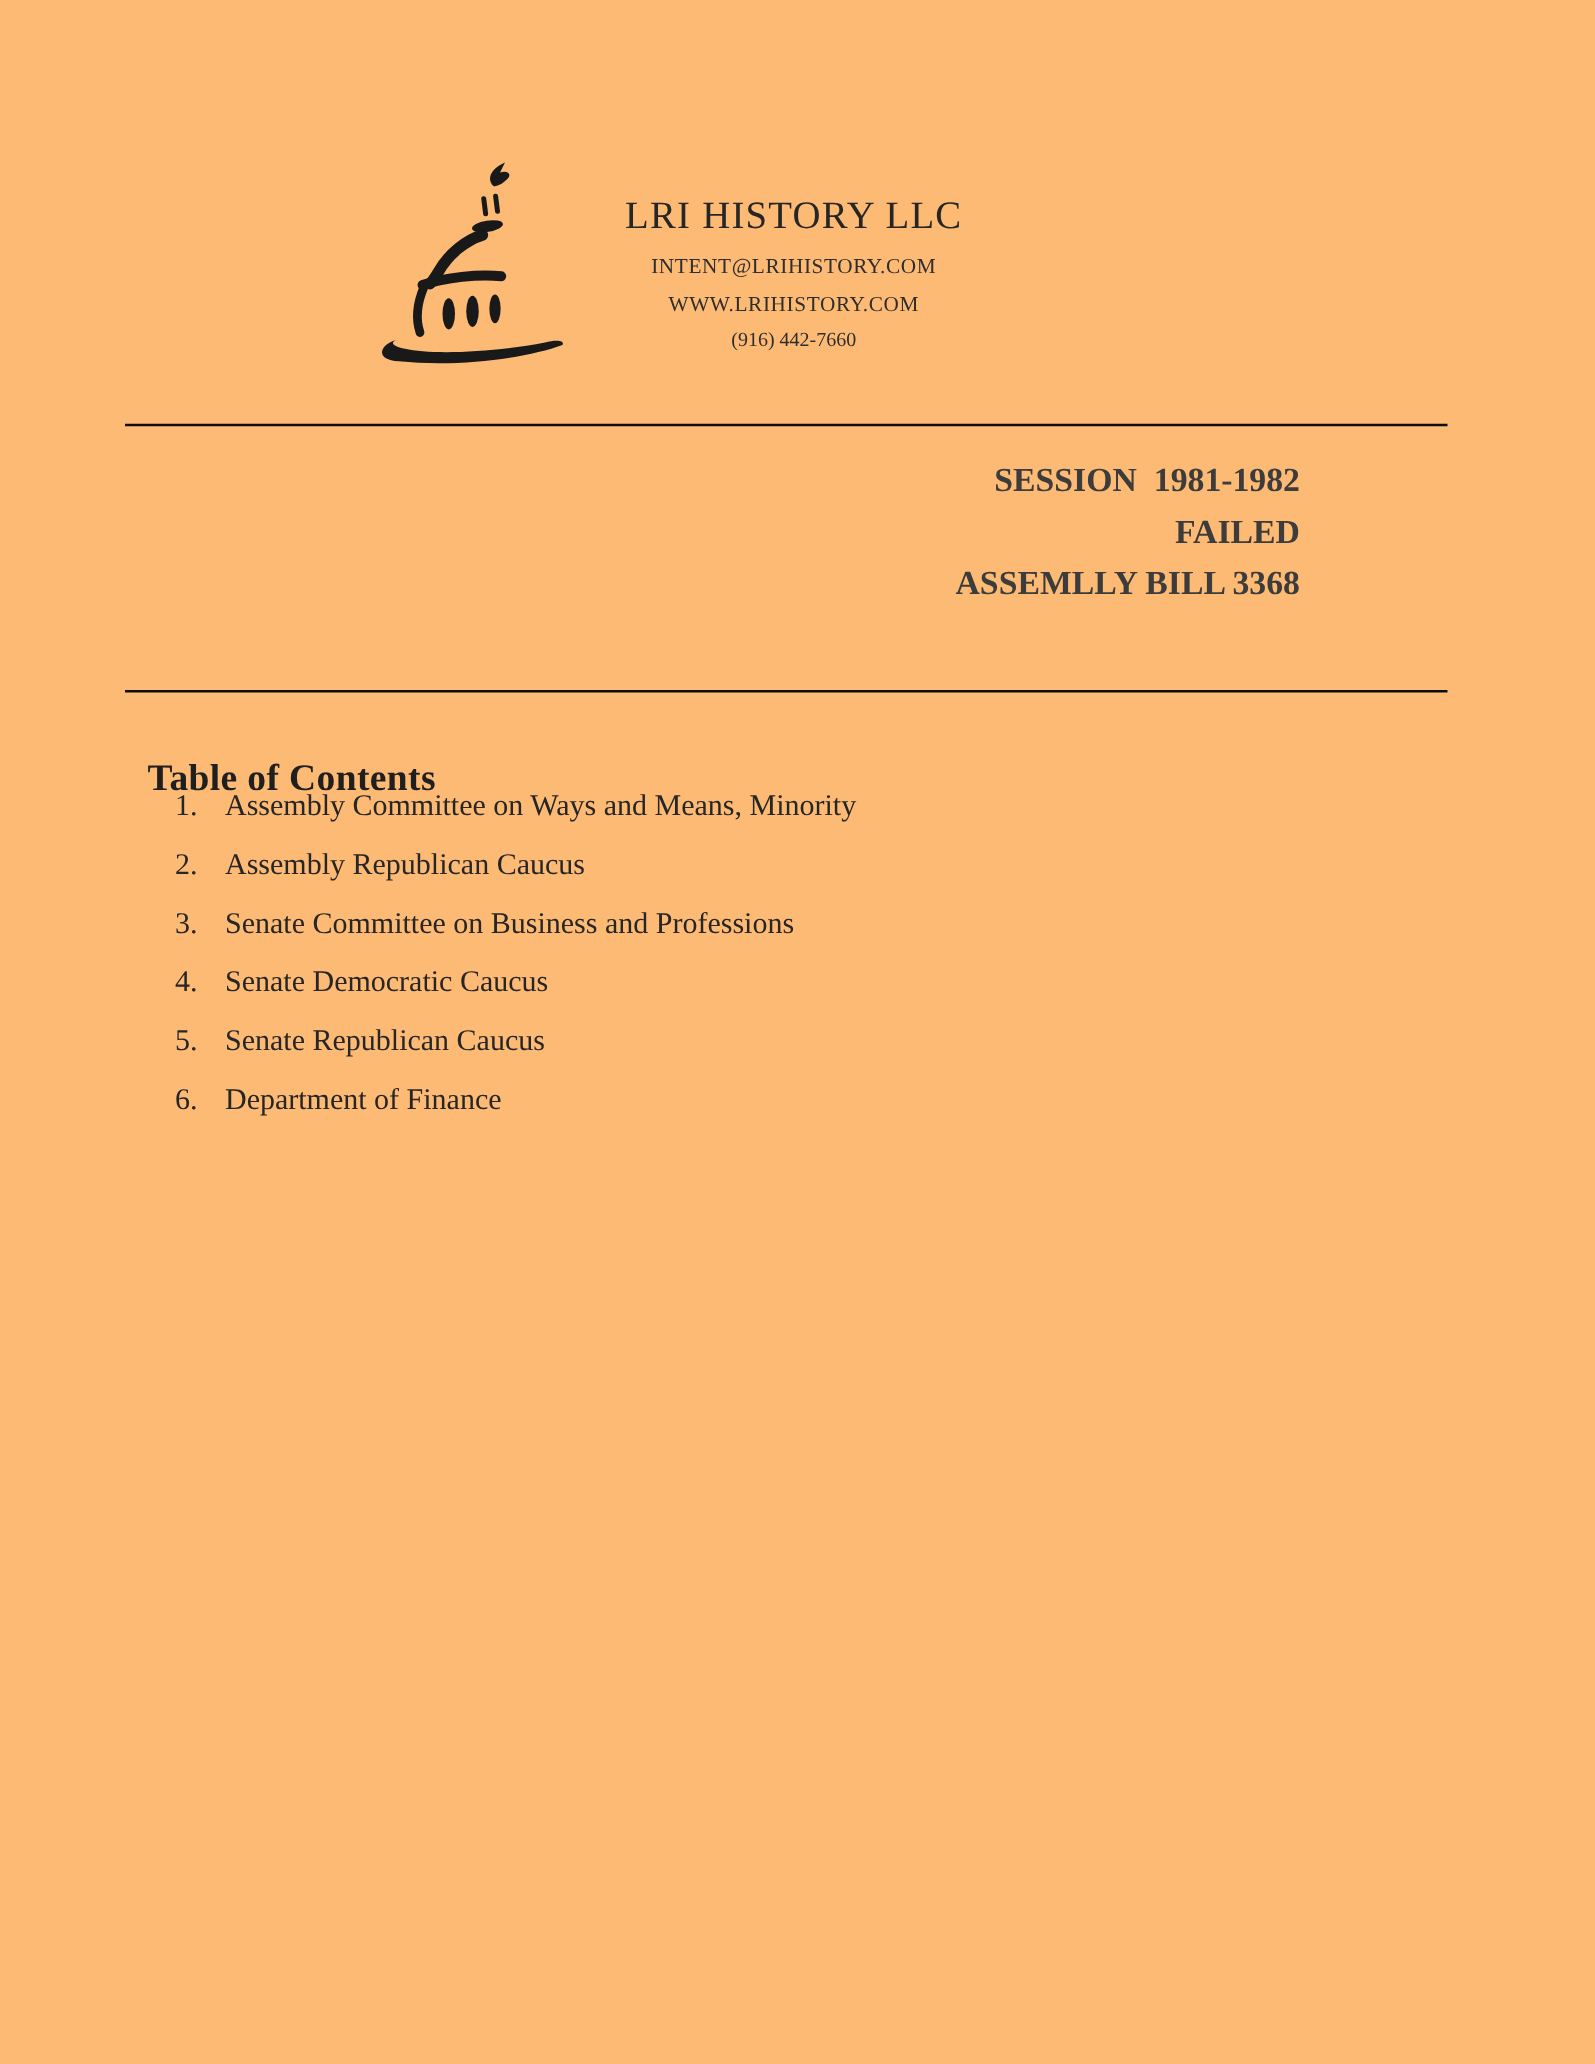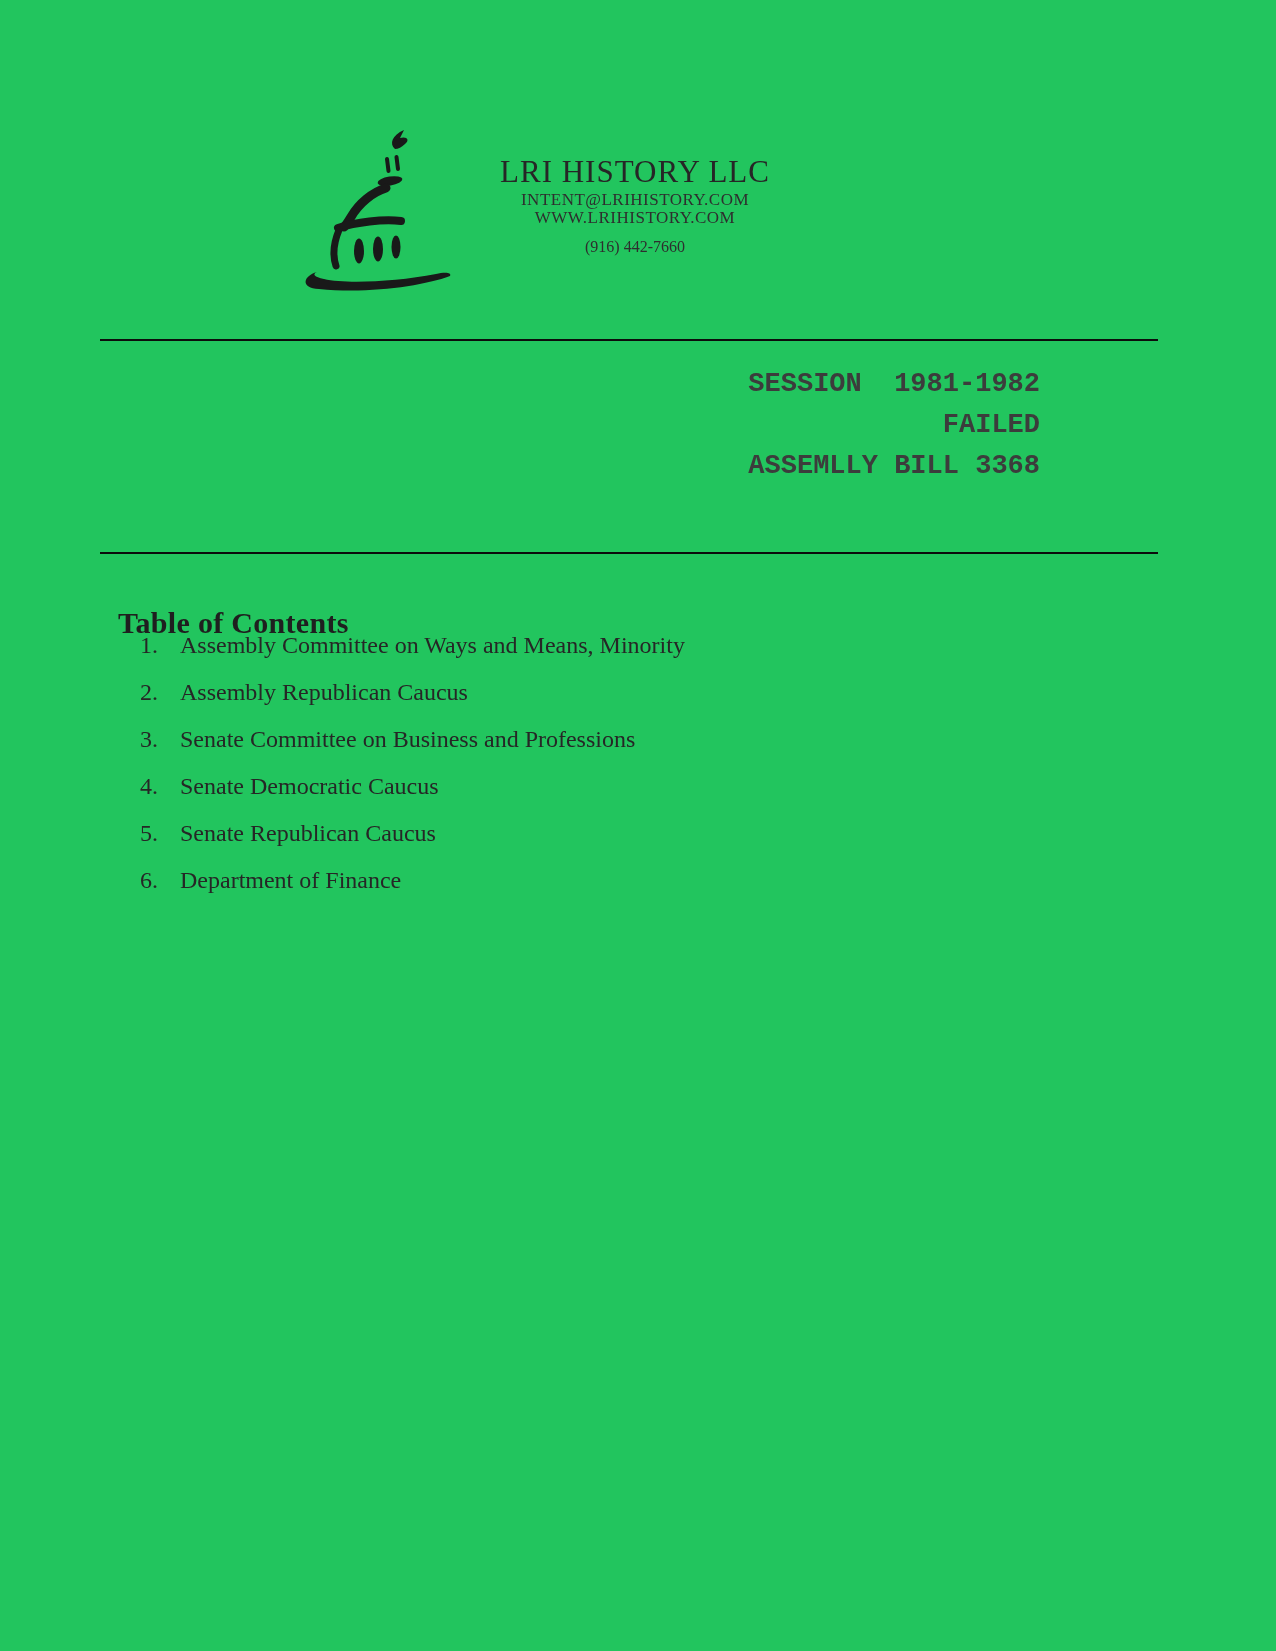--- a/index.html
+++ b/index.html
@@ -5,21 +5,21 @@
   * { margin: 0; padding: 0; box-sizing: border-box; }
   html, body { background: #ffffff; }
   body {
     font-family: "Liberation Serif", "DejaVu Serif", serif;
     color: #2c2c2c;
   }
   .page {
     position: relative;
     width: 1276px;
     height: 1651px;
-    background: #22c55e;
+    background: #fdba74;
     overflow: hidden;
   }
 
   
   .logo {
     position: absolute;
     left: 291px;
     top: 126px;
     width: 180px;
     height: 168px;
@@ -34,21 +34,21 @@
   .company-name {
     font-size: 31px;
     letter-spacing: 1px;
     color: #262626;
     line-height: 1.15;
   }
   .company-contact {
     font-size: 17px;
     letter-spacing: 0.5px;
     color: #2e2e2e;
-    margin-top: 1px;
+    margin-top: 14px;
     line-height: 1.0;
   }
   .company-phone {
     font-size: 16px;
     color: #2e2e2e;
     margin-top: 13px;
     line-height: 1.0;
   }
 
   
@@ -66,21 +66,21 @@
   .session-block {
     position: absolute;
     top: 364px;
     right: 236px;
     text-align: right;
     font-weight: bold;
     font-size: 27px;
     color: #3c3c3c;
     line-height: 41px;
   }
-  .session-line { white-space: pre; font-family: Liberation Mono, monospace; }
+  .session-line { white-space: pre; }
 
   
   .toc-title {
     position: absolute;
     left: 118px;
     top: 588px;
     font-size: 30px;
     font-weight: bold;
     color: #1f1f1f;
     letter-spacing: 0.3px;

